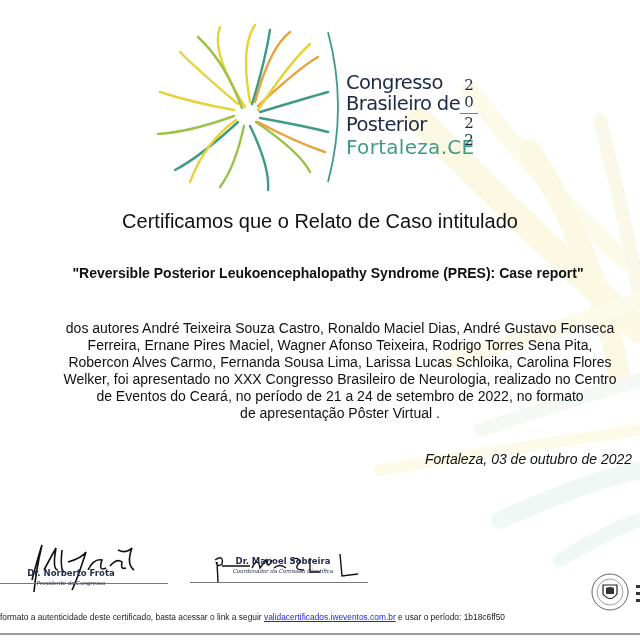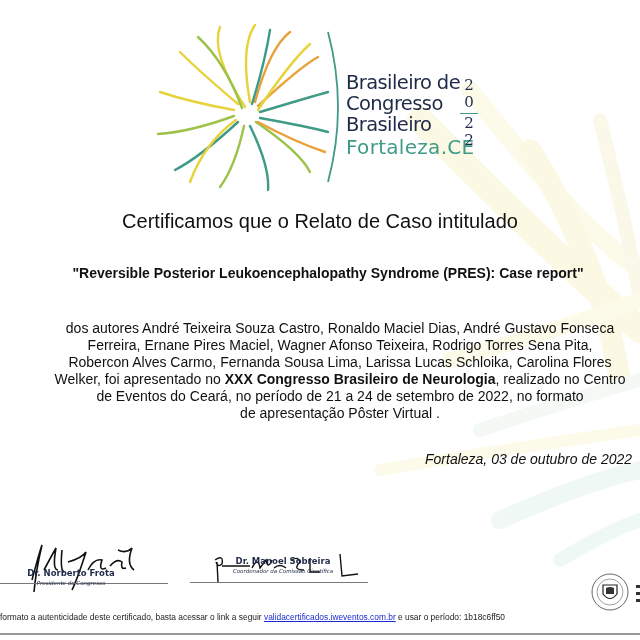--- a/index.html
+++ b/index.html
@@ -17,21 +17,21 @@
     .logo-text { left: 346px; top: 73px; line-height: 1; }
     .logo-line { font-family: "DejaVu Sans", sans-serif; font-size: 19.5px; color: #1f2a48; letter-spacing: -0.6px; height: 21px; }
     .logo-line.city { color: #3f9a86; font-size: 20px; letter-spacing: 0.3px; margin-top: 1px; }
     .year { left: 460px; top: 77px; width: 18px; text-align: center; font-family: "DejaVu Serif", serif; color: #1f2a48; font-size: 15px; }
     .year div { height: 17px; line-height: 17px; }
     .year .rule { height: 0; border-top: 1px solid #3f9a86; margin: 2px 0 1px 0; }
 
     .intro { left: 0; top: 210px; width: 640px; text-align: center; font-size: 20px; }
     .title { left: 0; top: 265px; width: 640px; text-align: center; font-size: 14px; font-weight: bold; padding-left: 16px; box-sizing: border-box; }
     .body-text { left: 10px; top: 320px; width: 660px; text-align: center; font-size: 14px; line-height: 17px; }
-    .body-text b { font-weight: bold; }
+    .body-text b { font-weight: normal; }
     .date { left: 425px; top: 451px; font-size: 14px; font-style: italic; white-space: nowrap; }
 
     
     .sig-line { position: absolute; height: 1px; background: #777; z-index: 1; }
     .sig-svg { position: absolute; z-index: 1; }
     .sig-name { font-family: "DejaVu Sans", sans-serif; font-weight: bold; font-size: 8.5px; color: #1f2a48; text-align: center; }
     .sig-role { font-family: "DejaVu Sans", sans-serif; font-style: italic; font-size: 5.5px; color: #1f2a48; text-align: center; margin-top: 2px; }
 
     .footer { left: 0; top: 612px; white-space: nowrap; font-size: 8.4px; color: #222; }
     .footer a { color: #1a2ad0; text-decoration: underline; text-align: center; }
@@ -76,23 +76,23 @@
     <path d="M92 86 Q75 40 48 15" stroke="#9cc24a"></path>
     <path d="M108 88 Q140 40 160 22" stroke="#e8d23a"></path>
     <path d="M108 100 Q145 120 175 130" stroke="#e9a23b"></path>
     <path d="M86 98 Q55 120 40 160" stroke="#e8d23a"></path>
     <path d="M102 82 Q115 40 120 8" stroke="#3f9a86"></path>
   </g>
   <path d="M178 10 Q198 85 178 160" fill="none" stroke="#3f9a86" stroke-width="1.8"></path>
 </svg>
 
 <div class="layer logo-text">
+  <div class="logo-line">Congresso</div>
   <div class="logo-line">Brasileiro de</div>
-  <div class="logo-line">Congresso</div>
-  <div class="logo-line">Brasileiro</div>
+  <div class="logo-line">Posterior</div>
   <div class="logo-line city">Fortaleza.CE</div>
 </div>
 
 <div class="layer year">
   <div>2</div>
   <div>0</div>
   <div class="rule"></div>
   <div>2</div>
   <div>2</div>
 </div>

